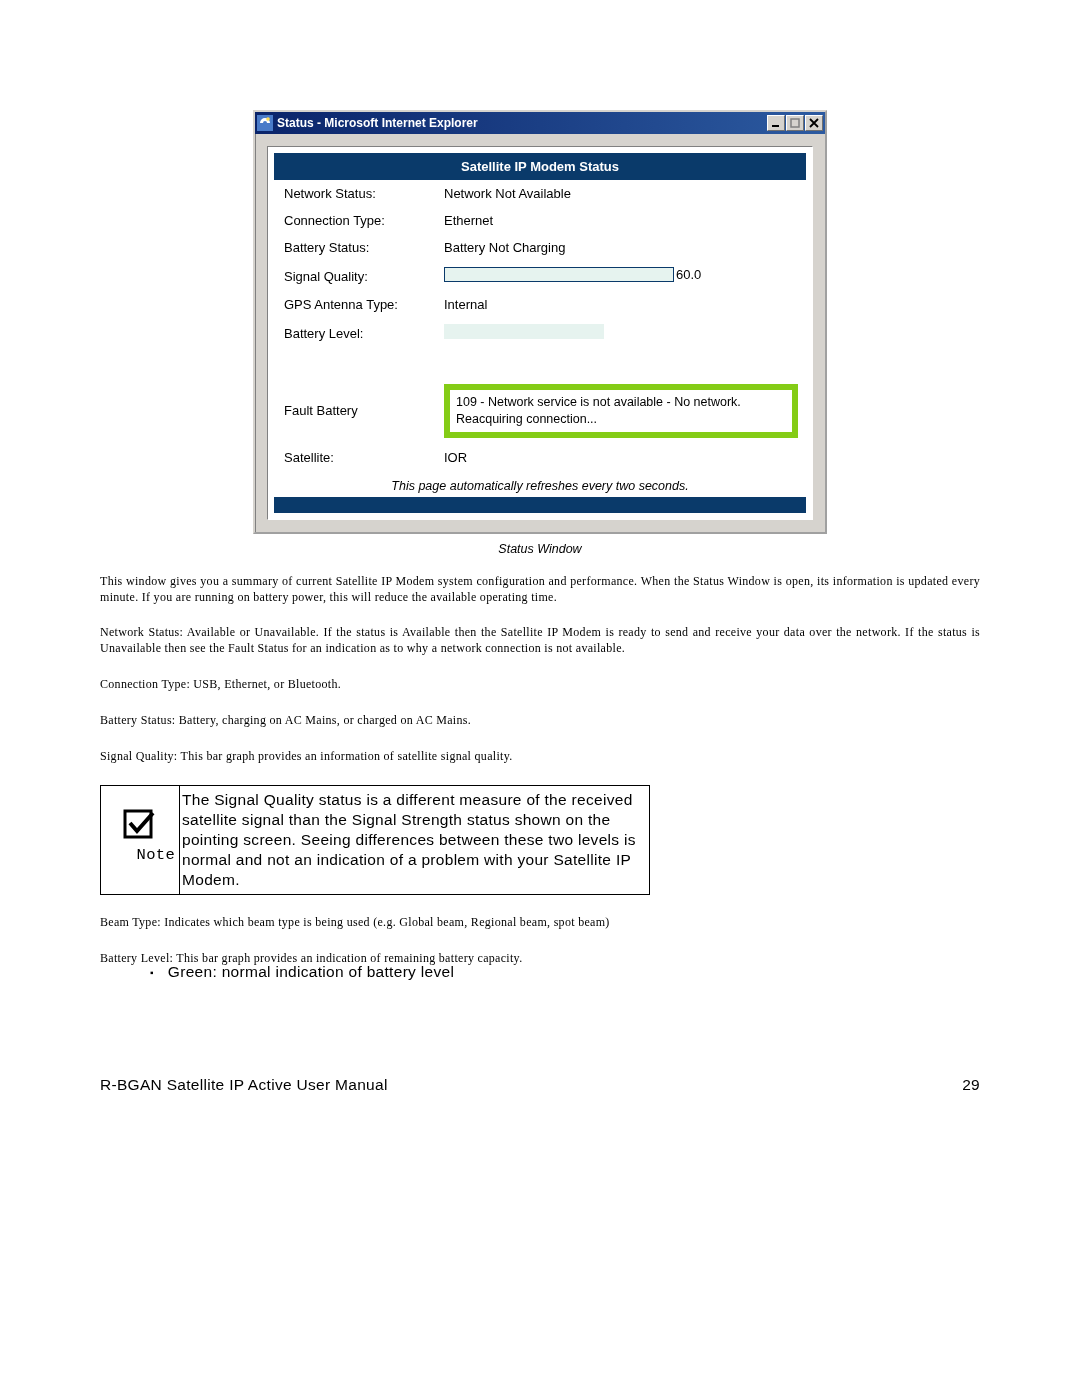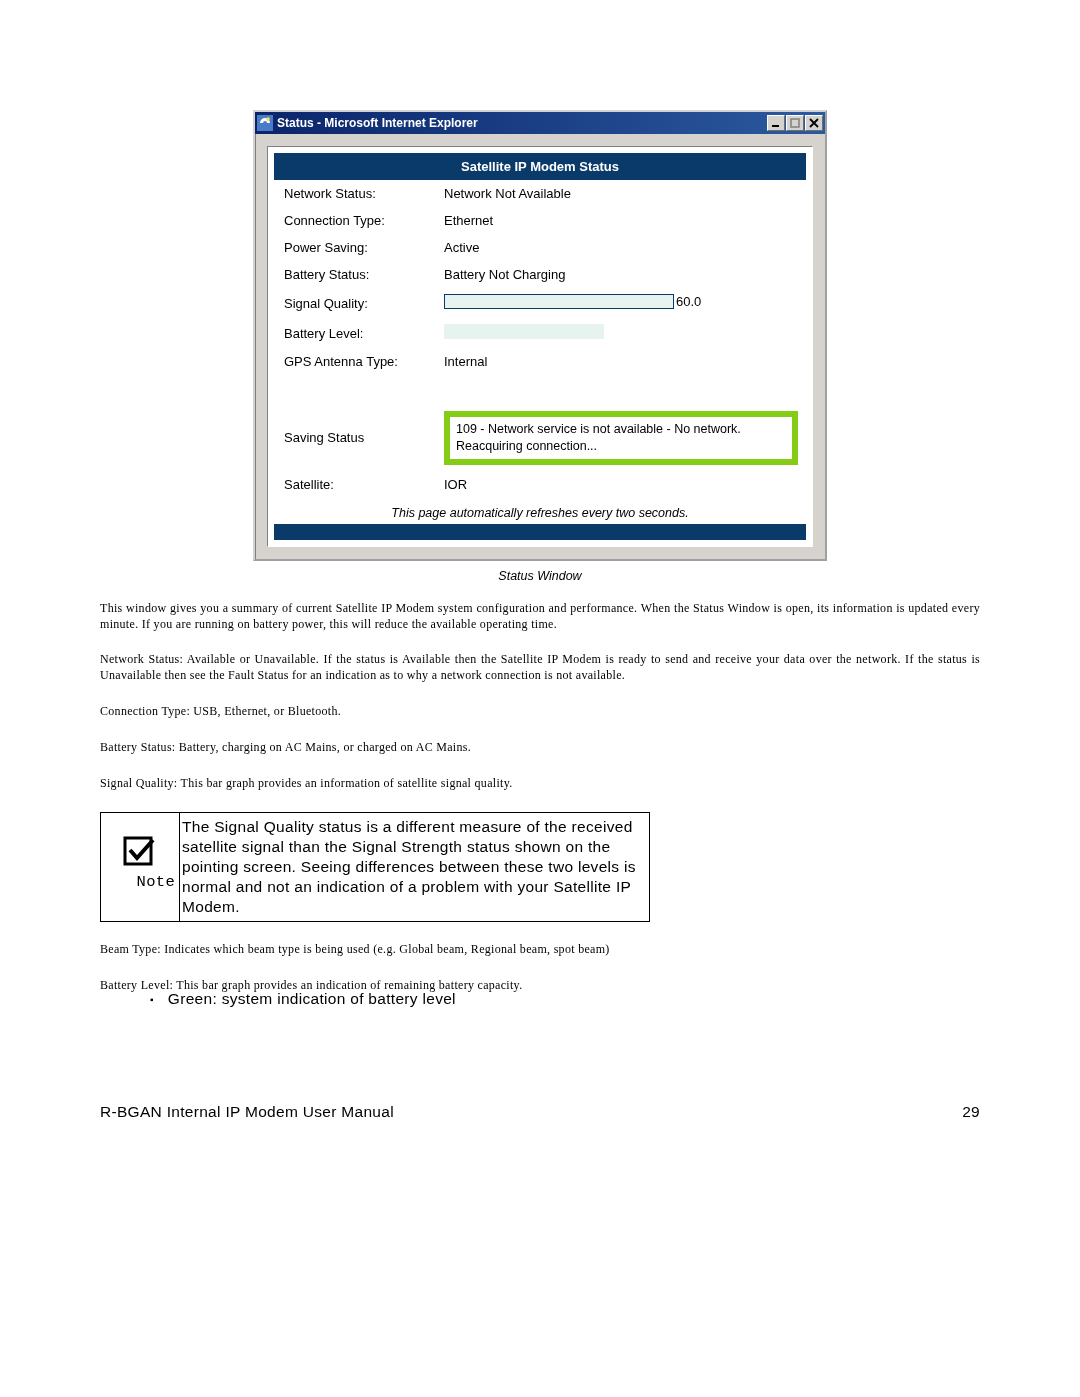--- a/index.html
+++ b/index.html
@@ -238,57 +238,53 @@
         <tbody>
             <tr>
           <td class="label">Network Status:</td>
           <td>Network Not Available</td>
         </tr>
         <tr>
           <td class="label">Connection Type:</td>
           <td>Ethernet</td>
         </tr>
         <tr>
-          <td class="label">Power Saving:</td>
-          <td>Active</td>
-        </tr>
-        <tr>
           <td class="label">Battery Status:</td>
           <td>Battery Not Charging</td>
         </tr>
         <tr>
           <td class="label">Signal Quality:</td>
           <td>
             <span class="bar-wrap">
               <span class="bar-outer">
                 <span class="bar-inner" id="sig-bar" style="width: 60%;"></span>
               </span>
                   <span class="bar-value">60.0</span>
             </span>
           </td>
         </tr>
         <tr>
+          <td class="label">GPS Antenna Type:</td>
+          <td>Internal</td>
+        </tr>
+        <tr>
           <td class="label">Battery Level:</td>
           <td>
             <span class="bar-wrap bar-full">
               <span class="bar-outer" style="width:160px;border:none;">
                 <span class="bar-inner" id="bat-bar" style="background: rgb(46, 184, 114); width: 100%;"></span>
               </span>
             </span>
           </td>
         </tr>
         <tr>
-          <td class="label">GPS Antenna Type:</td>
-          <td>Internal</td>
-        </tr>
-        <tr>
               <td colspan="2" style="height:18px;"></td>
             </tr>
         <tr>
-          <td class="label" style="vertical-align:middle;">Saving Status</td>
+          <td class="label" style="vertical-align:middle;">Fault Battery</td>
           <td>
             <div class="fault-box">109 - Network service is not available - No network. Reacquiring connection...</div>
           </td>
         </tr>
         <tr>
           <td class="label">Satellite:</td>
           <td>IOR</td>
         </tr>
       </tbody>
         </table>
@@ -317,21 +313,21 @@
         <span>Note</span>
       </td>
       <td>The Signal Quality status is a different measure of the received satellite signal than the Signal Strength status shown on the pointing screen. Seeing differences between these two levels is normal and not an indication of a problem with your Satellite IP Modem.</td>
     </tr>
   </tbody>
     </table>
 
   <p class="body-text">Beam Type: Indicates which beam type is being used (e.g. Global beam, Regional beam, spot beam)</p>
   <p class="body-text" style="margin-bottom:6px;">Battery Level: This bar graph provides an indication of remaining battery capacity.</p>
   <ul class="bullet-list">
-    <li>Green:  system indication of battery level</li>
+    <li>Green:  normal indication of battery level</li>
   </ul>
 
   <div class="footer">
-    <span>R-BGAN Internal IP Modem User Manual</span>
+    <span>R-BGAN Satellite IP Active User Manual</span>
     <span>29</span>
   </div>
 
 </div>
 
 </body></html>

